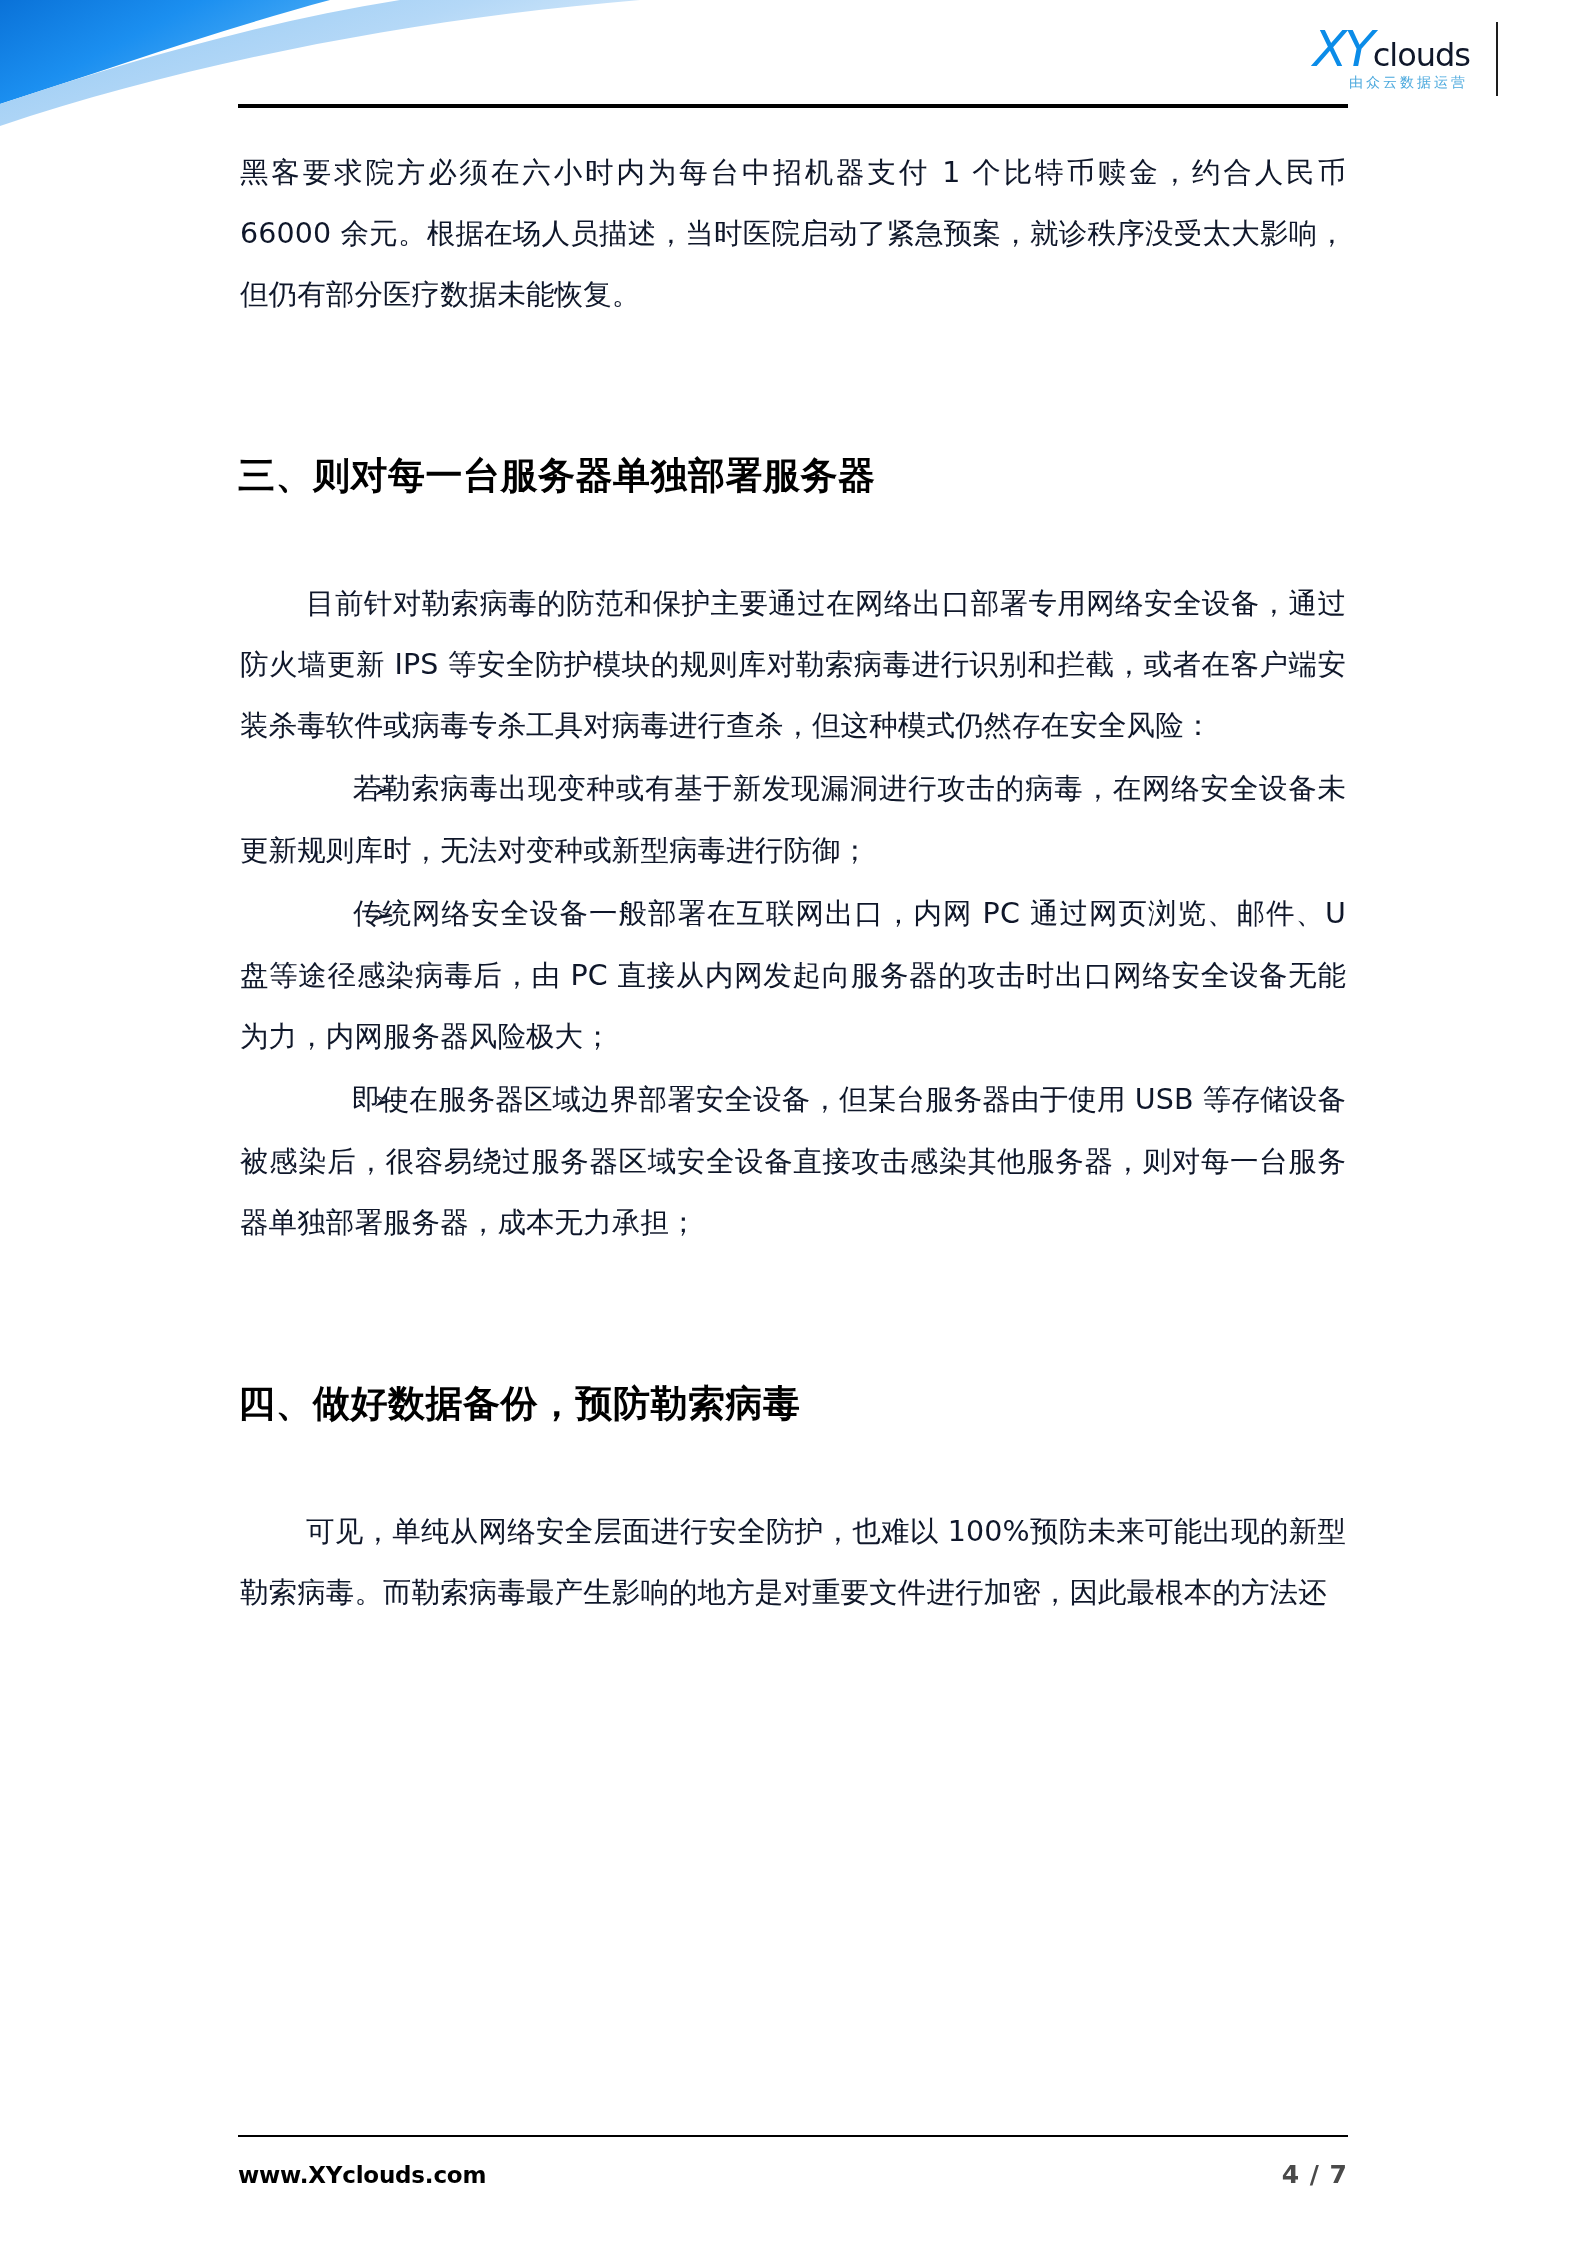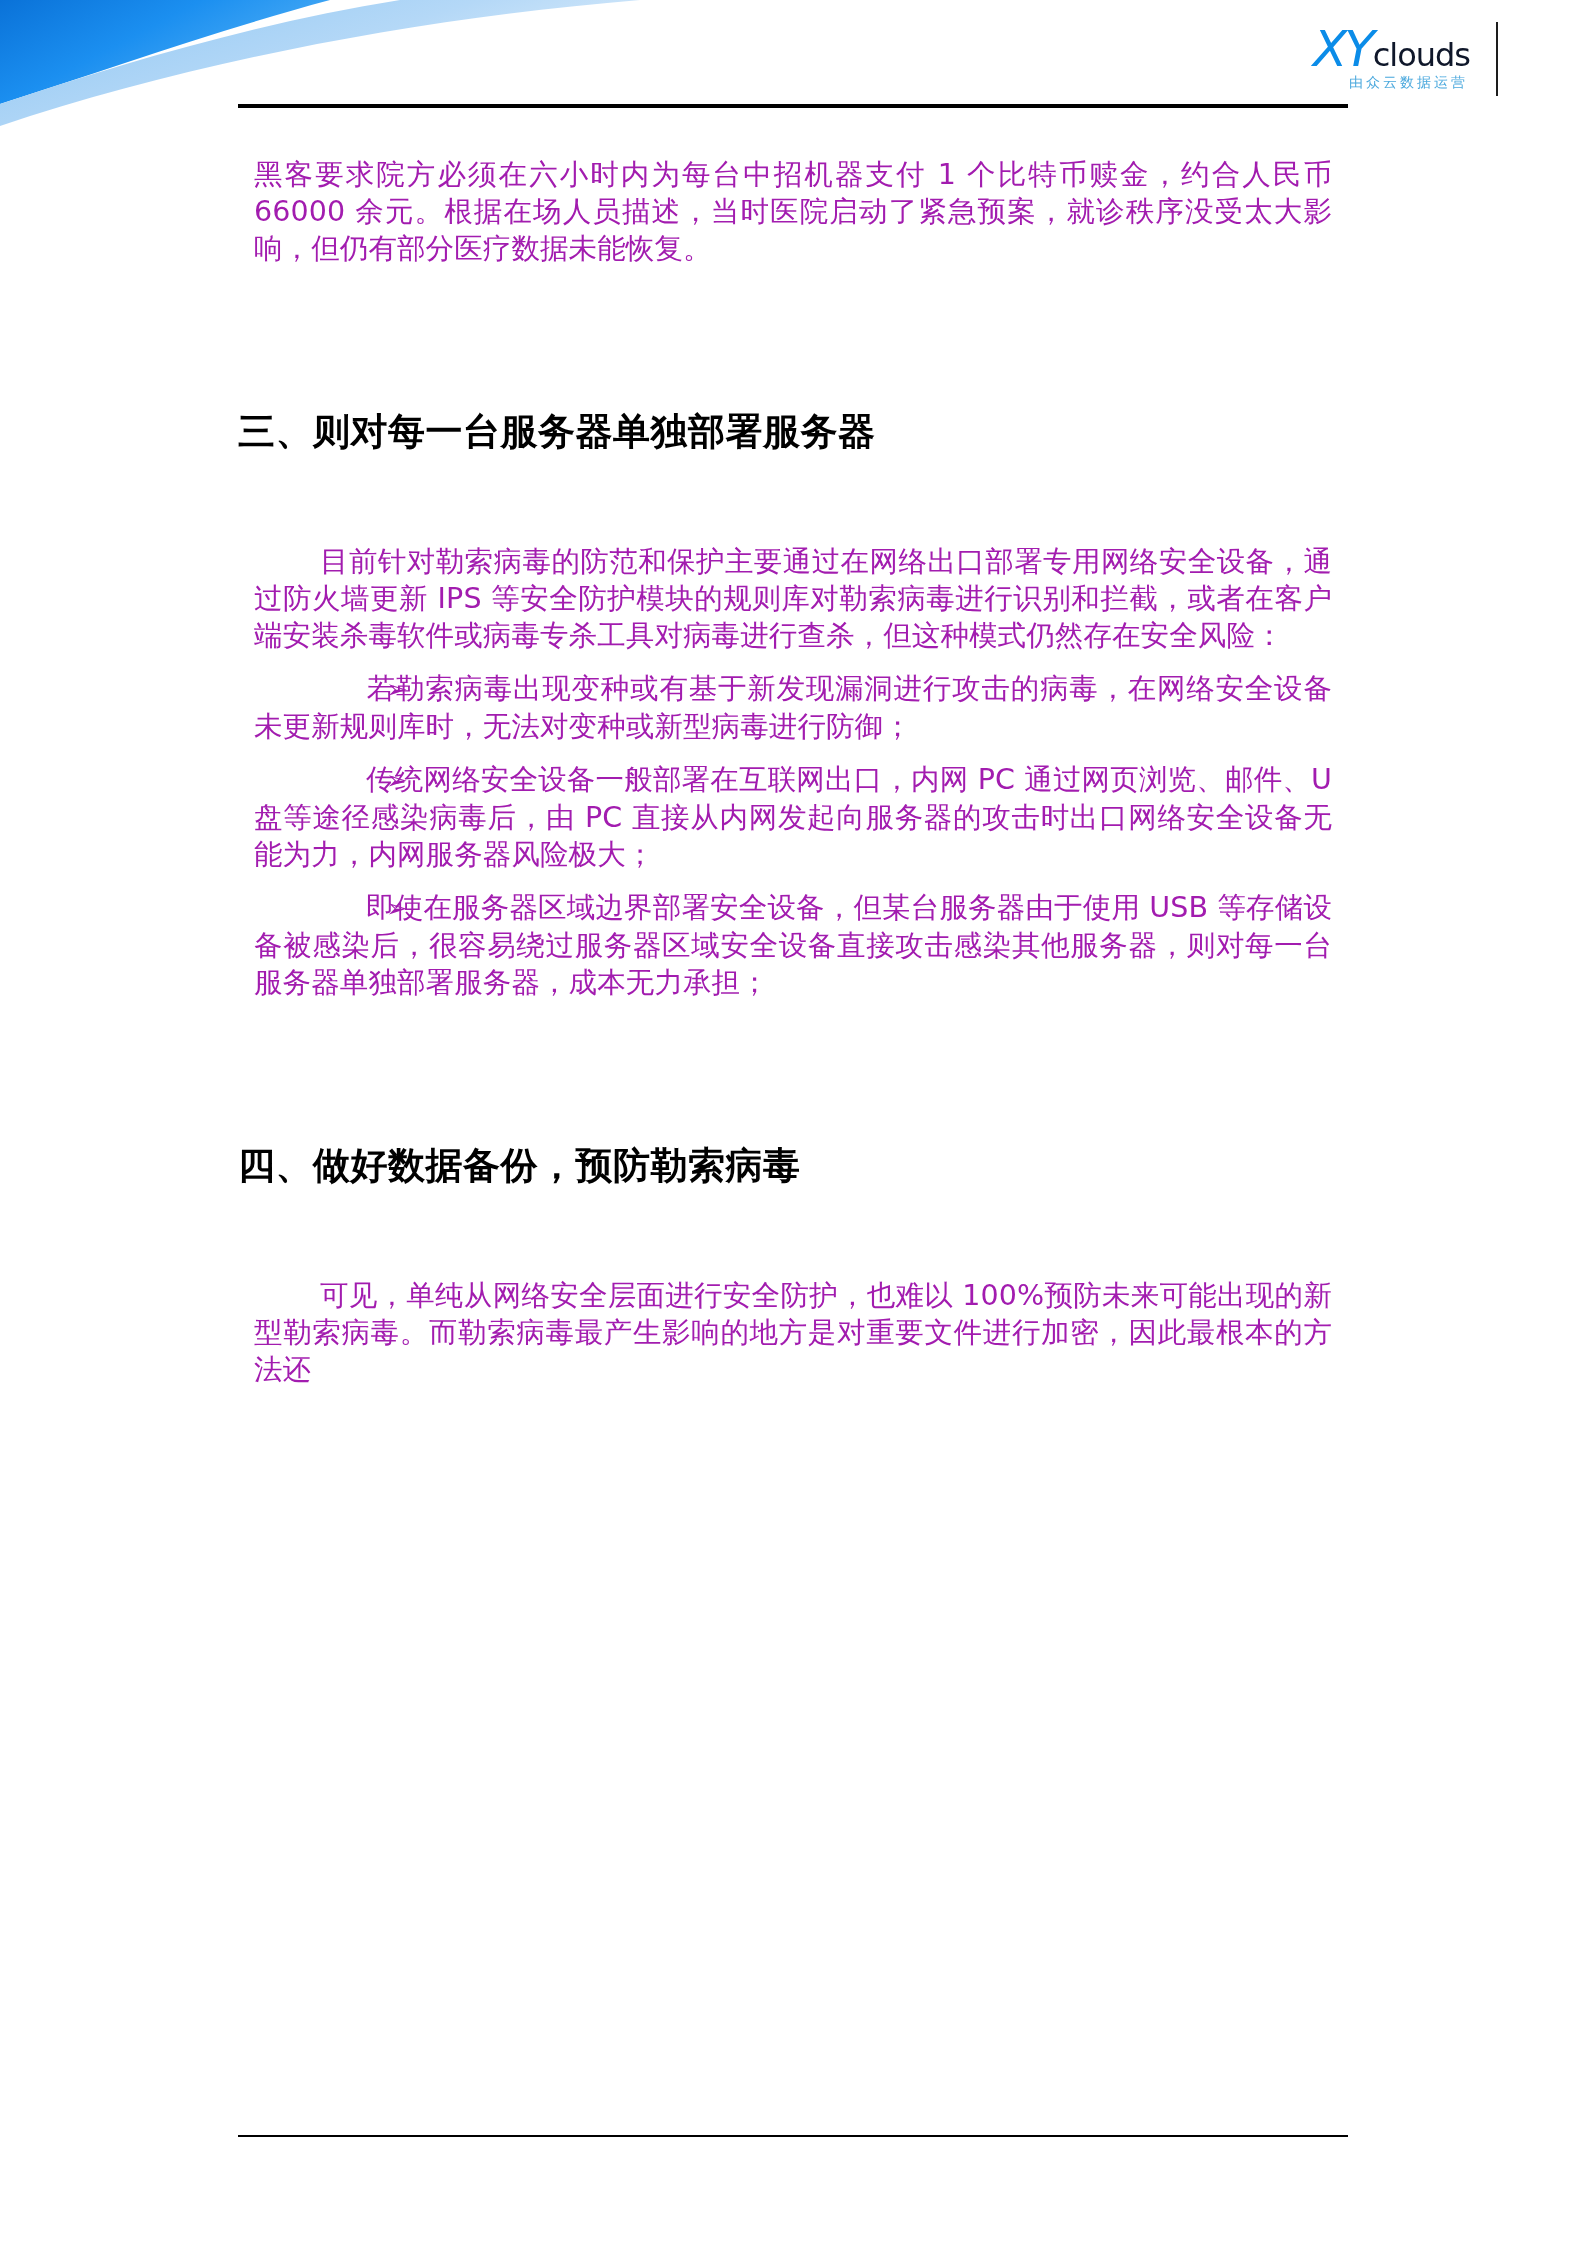--- a/index.html
+++ b/index.html
@@ -137,23 +137,23 @@
   .content {
     position: absolute;
     left: 238px;
     right: 238px;
     top: 140px;
   }
   p.body-text,
   p.bullet-text {
     font-family: "DejaVu Sans", "Liberation Sans", sans-serif;
     font-size: 28.5px;
-    line-height: 37px;
-    color: #a21caf;
-    margin: 16px;
+    line-height: 61px;
+    color: #0f172a;
+    margin: 2px;
     text-align: justify;
     text-justify: inter-character;
     letter-spacing: 0.1px;
   }
   p.indent {
     text-indent: 66px;
   }
   .gap-lg { height: 118px; }
   .gap-md { height: 64px; }
 
@@ -265,14 +265,18 @@
 
     <h2 class="section-heading">四、做好数据备份，预防勒索病毒</h2>
 
     <div class="gap-md"></div>
 
     <p class="body-text indent">可见，单纯从网络安全层面进行安全防护，也难以 100%预防未来可能出现的新型勒索病毒。而勒索病毒最产生影响的地方是对重要文件进行加密，因此最根本的方法还</p>
   </div>
 
   <div class="footer-rule"></div>
 
+  <div class="footer">
+    <span class="footer-site">www.XYclouds.com</span>
+    <span class="footer-page">4 / 7</span>
+  </div>
 
 </div>
 
 </body></html>

